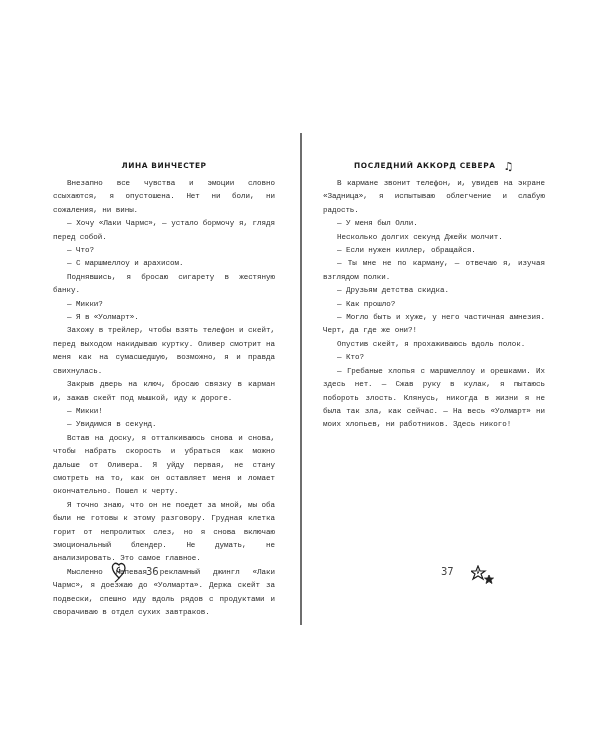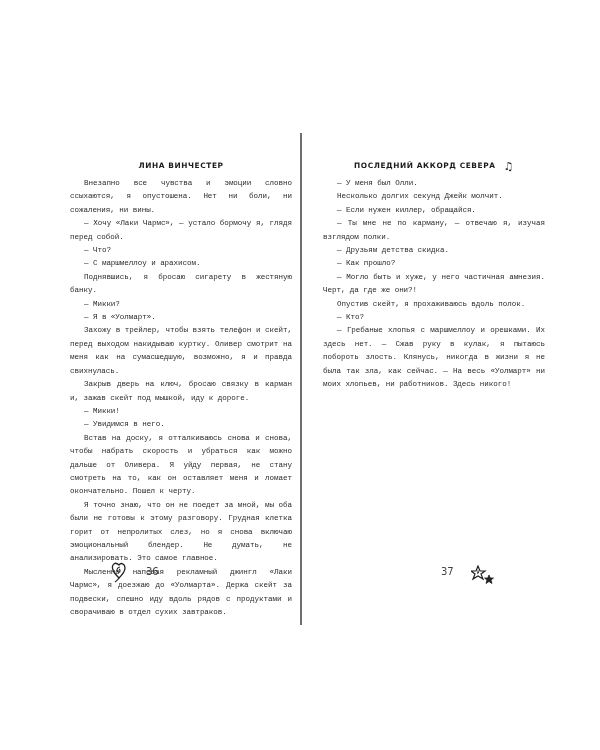--- a/index.html
+++ b/index.html
@@ -26,21 +26,21 @@
       top: 133px;
       width: 2px;
       height: 492px;
       background: #6e6e6e;
     }
     .page {
       position: absolute;
       top: 160px;
       width: 222px;
     }
-    .page.left { left: 53px; margin-left: 17px; }
+    .page.left { left: 53px; }
     .page.right { left: 323px; }
 
     .running-head {
       text-align: center;
       font-family: "DejaVu Sans", sans-serif;
       font-weight: bold;
       font-size: 7.4px;
       letter-spacing: 0.6px;
       color: #1c1c1c;
       height: 11px;
@@ -99,39 +99,40 @@
       <p>Внезапно все чувства и эмоции словно ссыхаются, я опустошена. Нет ни боли, ни сожаления, ни вины.</p>
       <p>— Хочу «Лаки Чармс», — устало бормочу я, глядя перед собой.</p>
       <p>— Что?</p>
       <p>— С маршмеллоу и арахисом.</p>
       <p>Поднявшись, я бросаю сигарету в жестяную банку.</p>
       <p>— Микки?</p>
       <p>— Я в «Уолмарт».</p>
       <p>Захожу в трейлер, чтобы взять телефон и скейт, перед выходом накидываю куртку. Оливер смотрит на меня как на сумасшедшую, возможно, я и правда свихнулась.</p>
       <p>Закрыв дверь на ключ, бросаю связку в карман и, зажав скейт под мышкой, иду к дороге.</p>
       <p>— Микки!</p>
-      <p>— Увидимся в него.</p>
+      <p>— Увидимся в секунд.</p>
       <p>Встав на доску, я отталкиваюсь снова и снова, чтобы набрать скорость и убраться как можно дальше от Оливера. Я уйду первая, не стану смотреть на то, как он оставляет меня и ломает окончательно. Пошел к черту.</p>
       <p>Я точно знаю, что он не поедет за мной, мы оба были не готовы к этому разговору. Грудная клетка горит от непролитых слез, но я снова включаю эмоциональный блендер. Не думать, не анализировать. Это самое главное.</p>
       <p>Мысленно напевая рекламный джингл «Лаки Чармс», я доезжаю до «Уолмарта». Держа скейт за подвески, спешно иду вдоль рядов с продуктами и сворачиваю в отдел сухих завтраков.</p>
     </div>
   </div>
 
   <svg class="doodle heart" viewBox="0 0 18 22">
     <path d="M9 4 C5 0, 1 4, 3 9 C4 12, 7 15, 9 17 C11 15, 15 11, 15 7 C15 3, 11 1, 9 4 Z" fill="none" stroke="#222" stroke-width="1.3"></path>
     <path d="M10 6 C7 6, 6 10, 8 11 C10 12, 11 9, 9 8" fill="none" stroke="#222" stroke-width="1.1"></path>
     <path d="M9 17 C8 19, 6 20, 5 21" fill="none" stroke="#222" stroke-width="1.1"></path>
   </svg>
   <div class="folio left">36</div>
 
   <div class="page right">
     <div class="running-head">
       <span>ПОСЛЕДНИЙ АККОРД СЕВЕРА</span><span class="note">♫</span>
     </div>
     <div class="body-text">
+      <p>В кармане звонит телефон, и, увидев на экране «Задница», я испытываю облегчение и слабую радость.</p>
       <p>— У меня был Олли.</p>
       <p>Несколько долгих секунд Джейк молчит.</p>
       <p>— Если нужен киллер, обращайся.</p>
       <p>— Ты мне не по карману, — отвечаю я, изучая взглядом полки.</p>
       <p>— Друзьям детства скидка.</p>
       <p>— Как прошло?</p>
       <p>— Могло быть и хуже, у него частичная амнезия. Черт, да где же они?!</p>
       <p>Опустив скейт, я прохаживаюсь вдоль полок.</p>
       <p>— Кто?</p>
       <p>— Гребаные хлопья с маршмеллоу и орешками. Их здесь нет. — Сжав руку в кулак, я пытаюсь побороть злость. Клянусь, никогда в жизни я не была так зла, как сейчас. — На весь «Уолмарт» ни моих хлопьев, ни работников. Здесь никого!</p>

